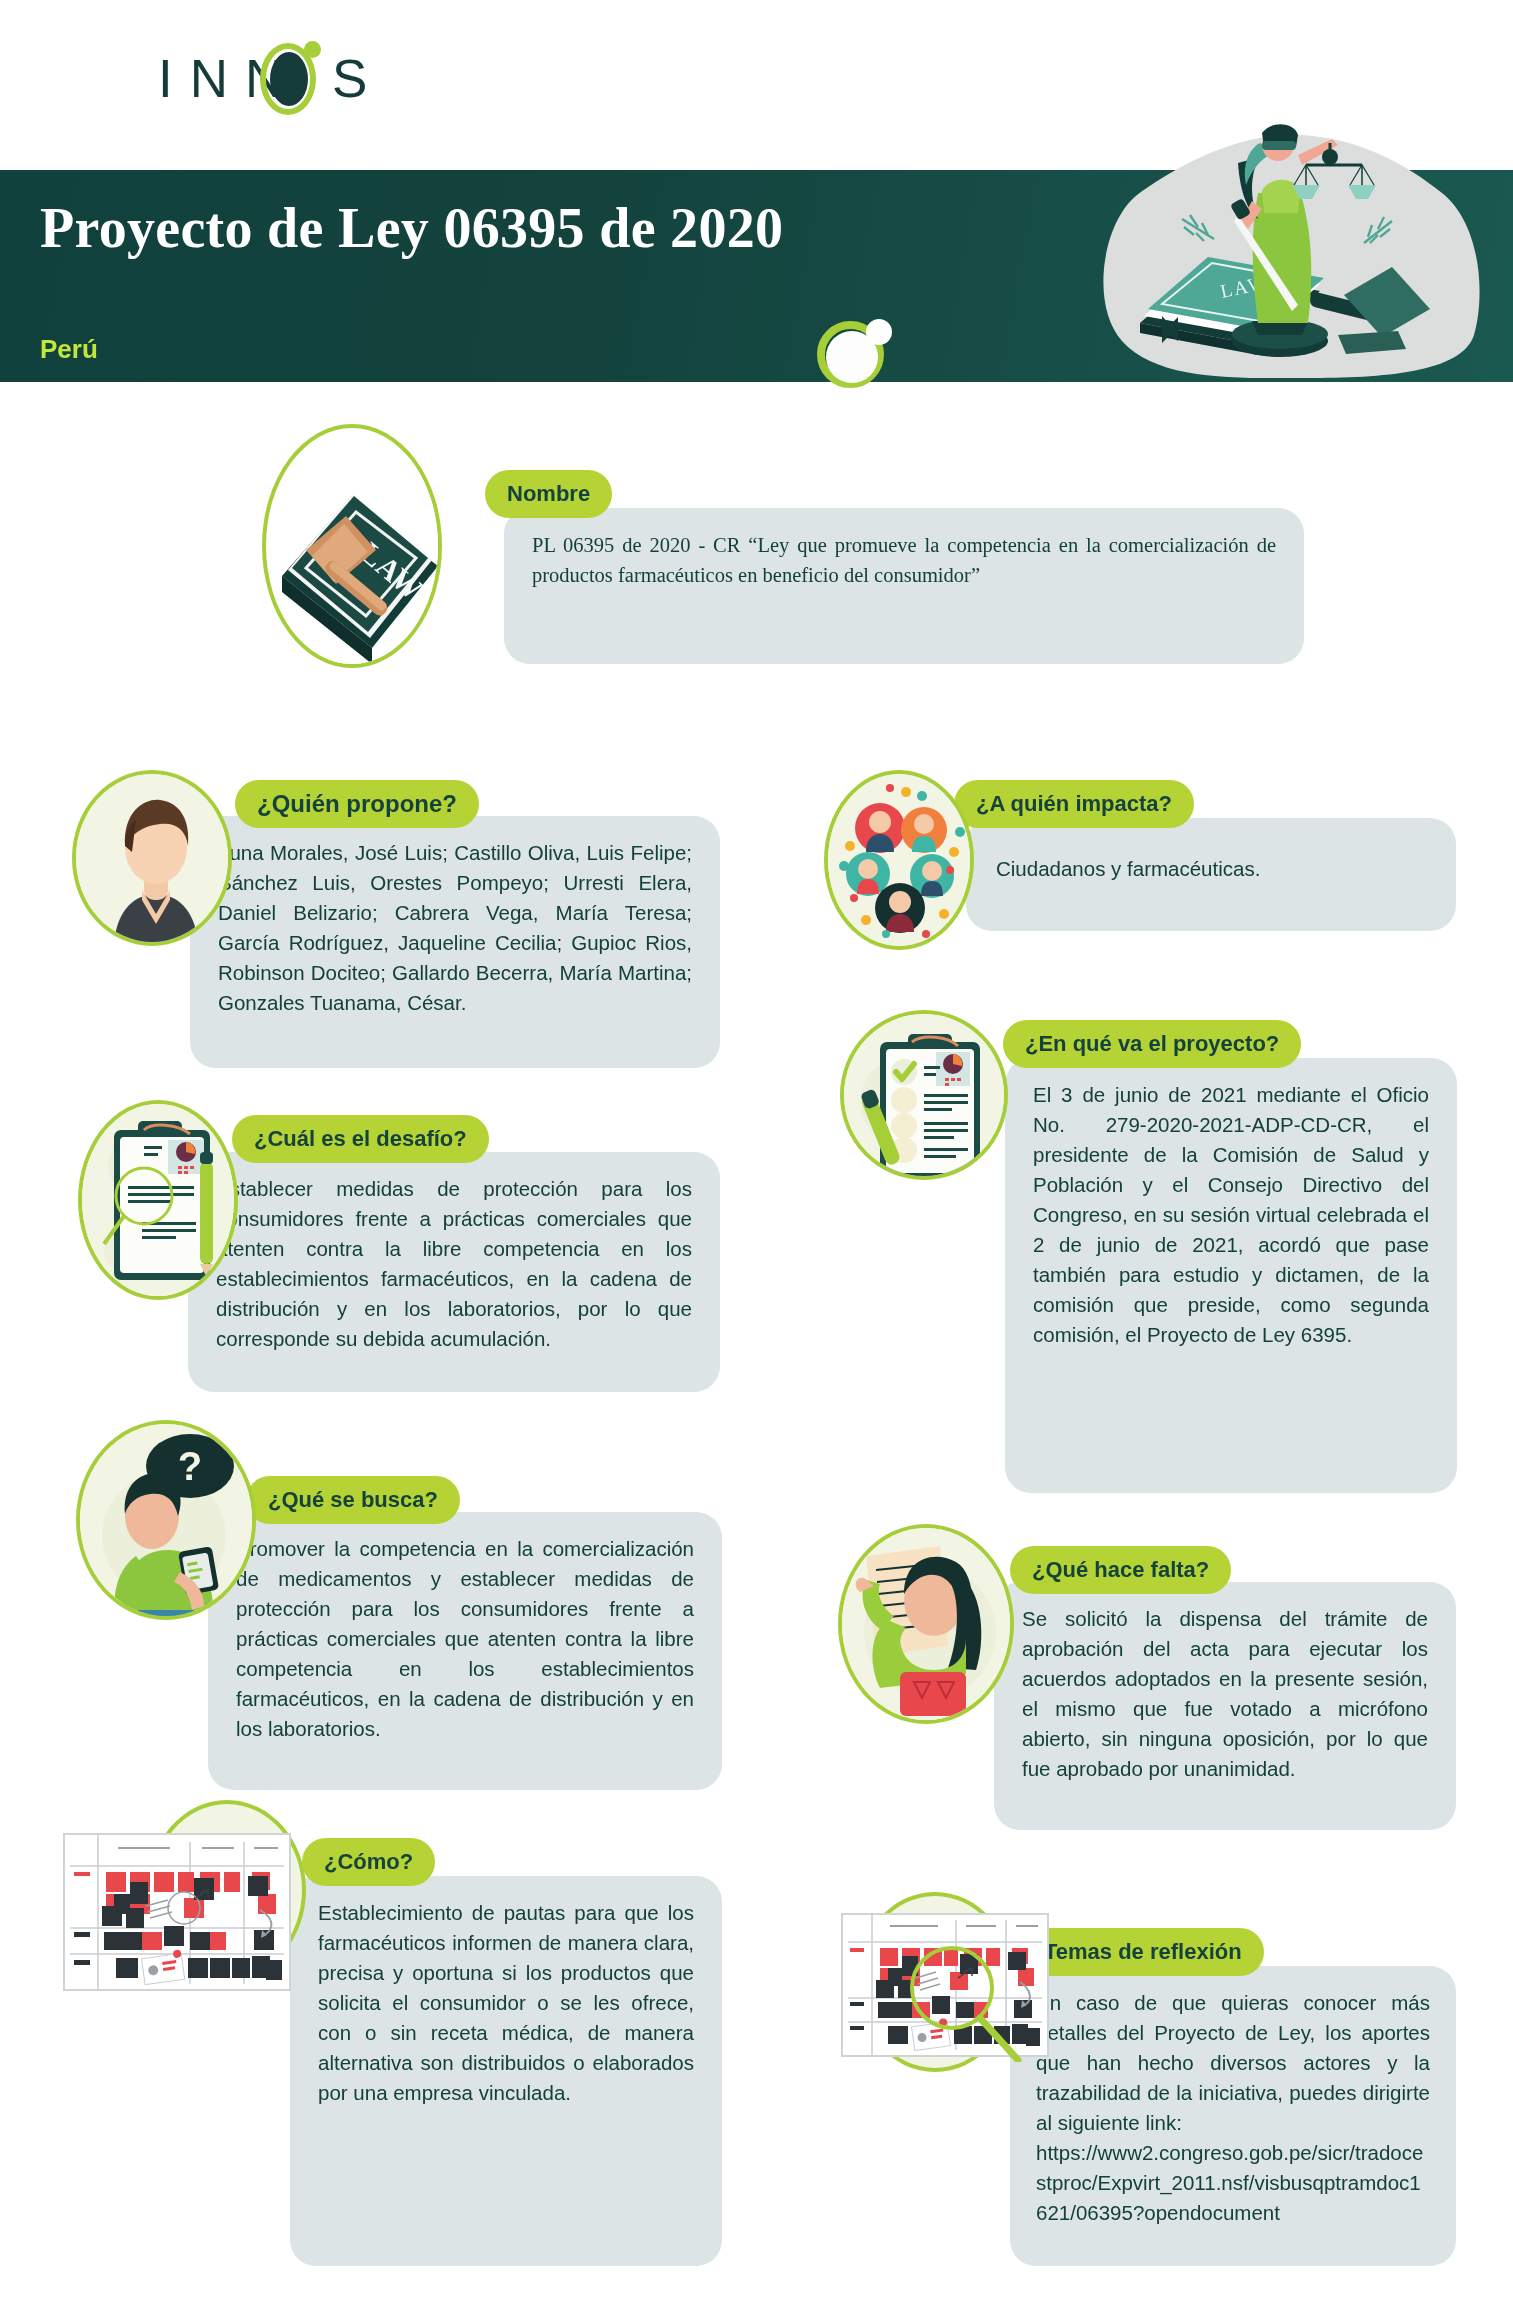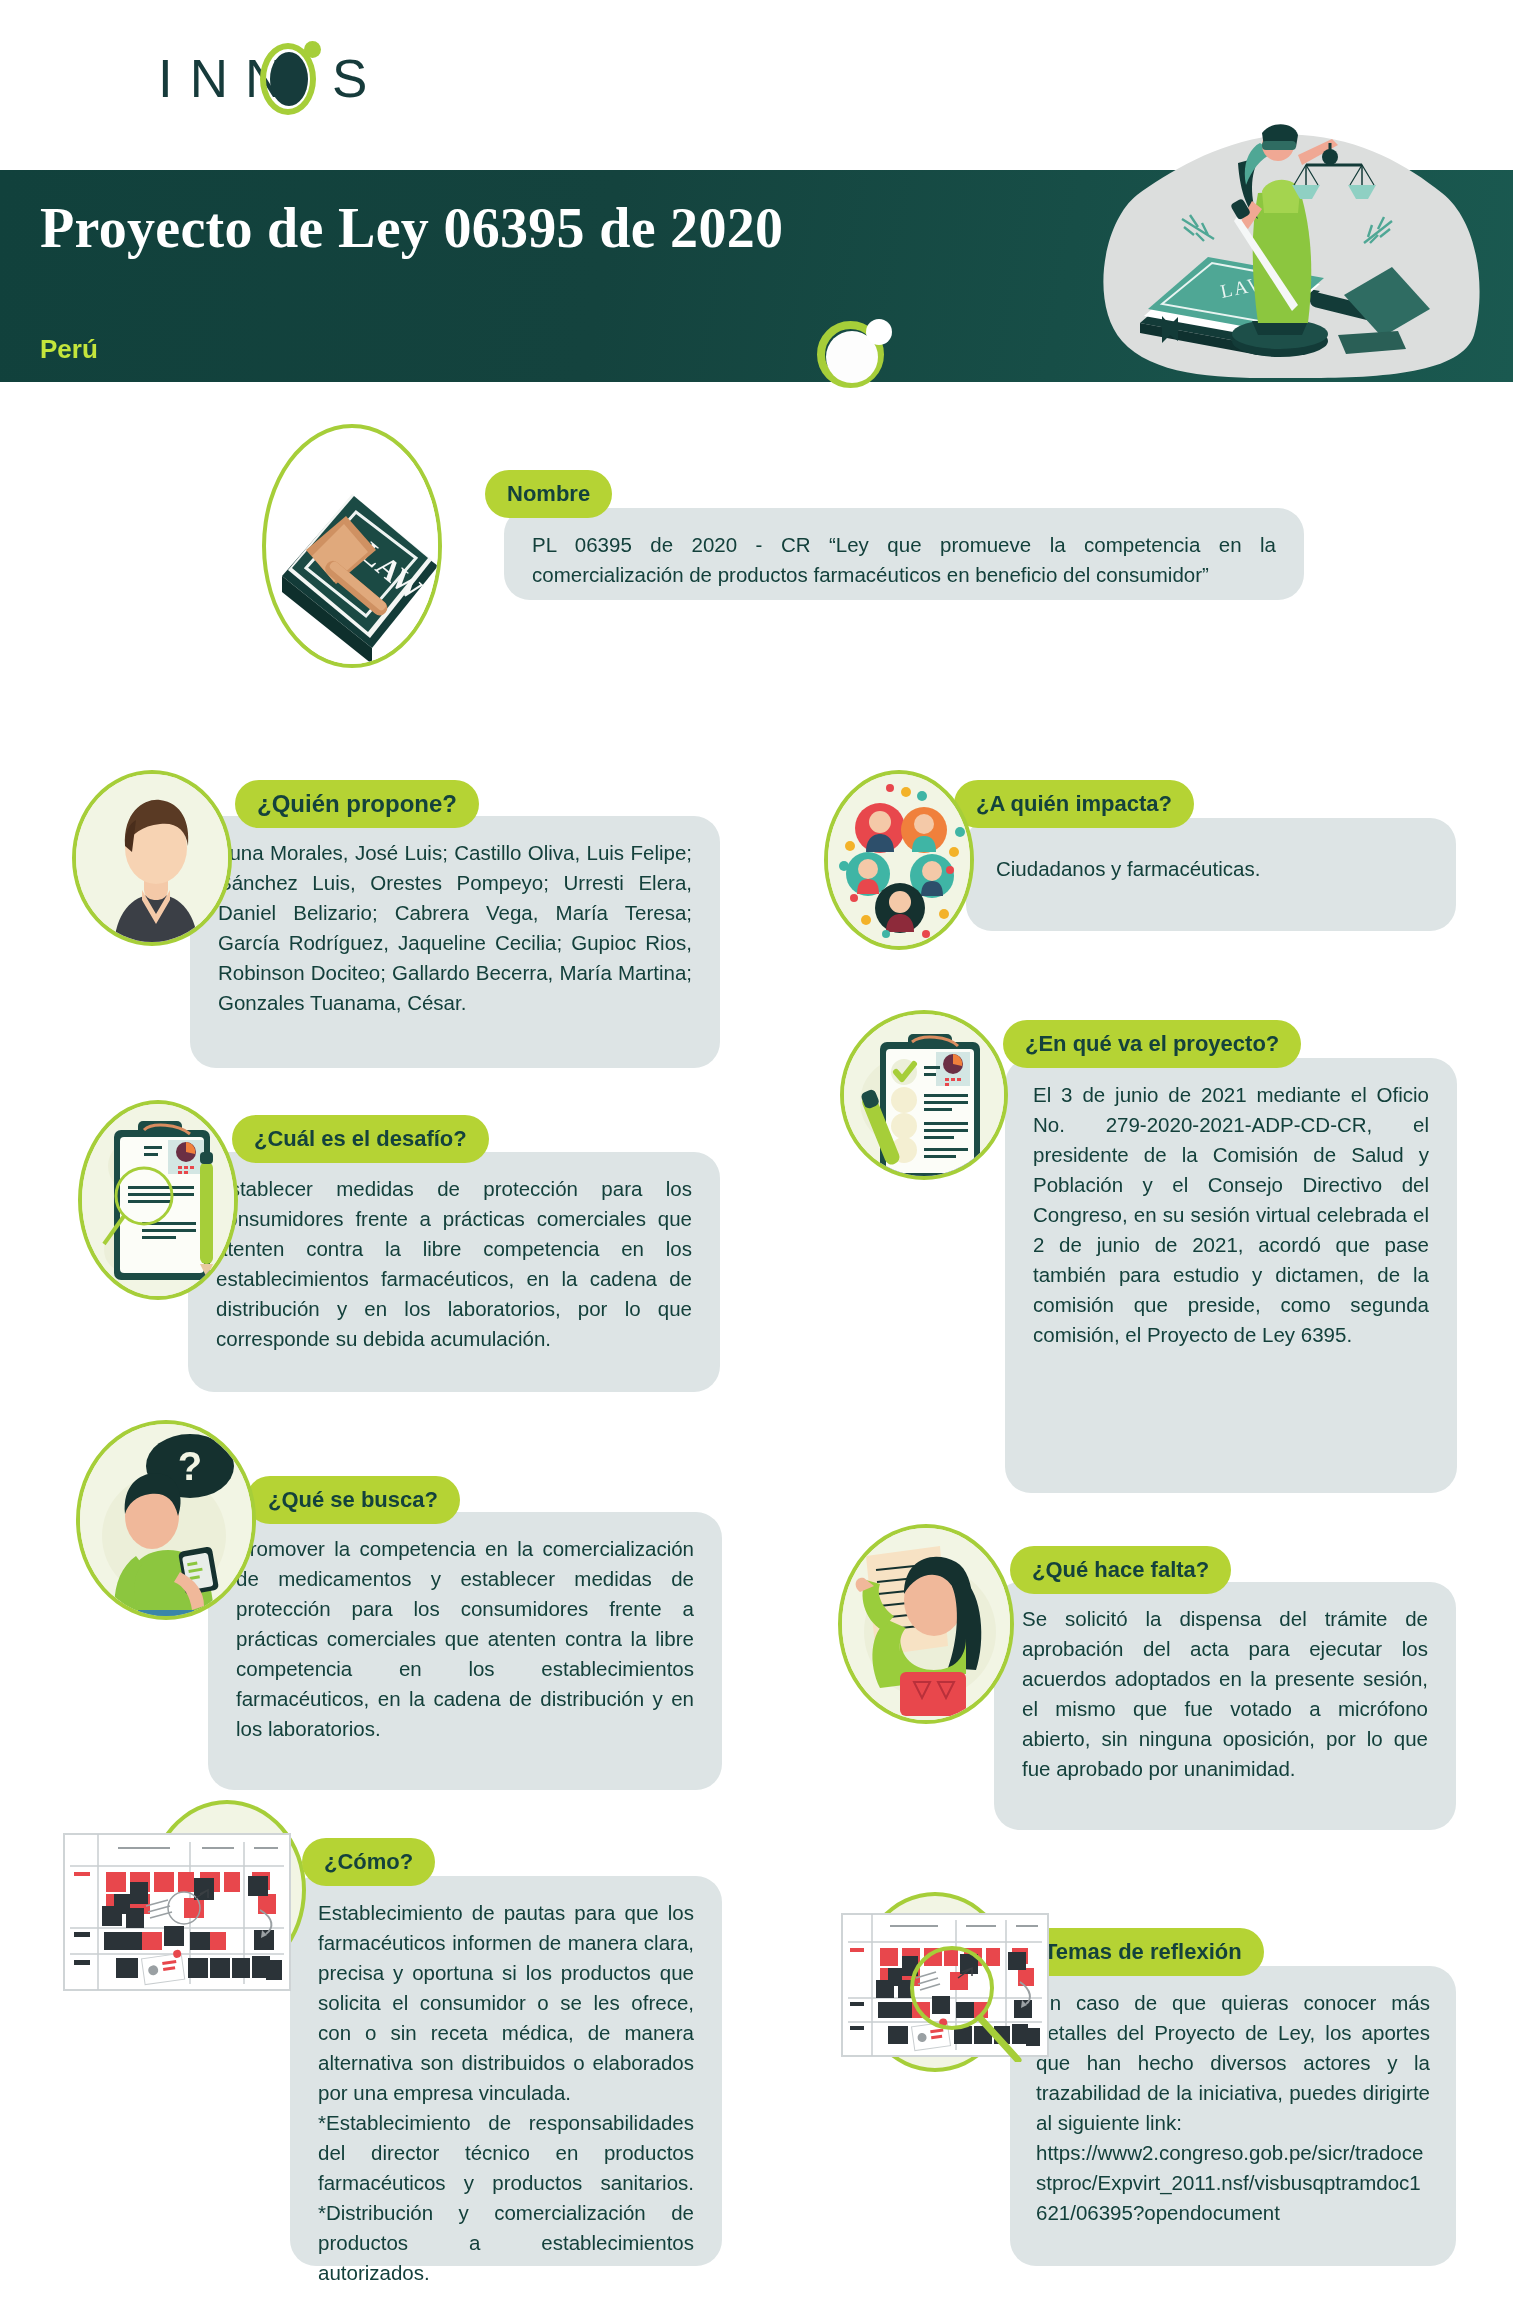--- a/index.html
+++ b/index.html
@@ -168,21 +168,21 @@
           <path d="M34 92 L74 58 L104 92 L64 126 Z" fill="#cf9162"></path>
           <path d="M40 98 L72 66 L96 94 L62 124 Z" fill="#e0a97c"></path>
           <rect x="60" y="100" width="76" height="15" rx="7" fill="#cf9162" transform="rotate(40 60 100)"></rect>
           <rect x="62" y="102" width="70" height="9" rx="4" fill="#e0a97c" transform="rotate(40 62 102)"></rect>
         </g>
       </svg>
     </div>
     <div class="badge" style="left:485px;top:470px;height:48px;font-size:22px;">
       <span>Nombre</span>
     </div>
-    <div class="body-box" style="left:504px;top:508px;width:800px;height:92px;padding:22px 28px 16px 28px;">
+    <div class="body-box" style="left:504px;top:508px;width:800px;height:156px;padding:22px 28px 16px 28px;font-family:Liberation Serif, serif;">
       <p class="t15">PL 06395 de 2020 - CR  “Ley que promueve la competencia en la comercialización de productos farmacéuticos en beneficio del consumidor”</p>
     </div>
   </div>
 
   <div class="card">
     <div class="avatar" style="left:72px;top:770px;width:160px;height:176px;">
       <svg viewBox="0 0 160 176" width="160" height="176">
         <rect width="160" height="176" fill="#f2f5e4"></rect>
         <path d="M38 176 C38 138 58 120 80 120 C102 120 122 138 122 176 Z" fill="#3b3f46"></path>
         <path d="M66 116 L80 140 L94 116 L94 126 L80 150 L66 126 Z" fill="#f4c9a8"></path>
@@ -489,21 +489,20 @@
             </g>
           <circle cx="116" cy="126" r="4" fill="#e8474c"></circle>
         </g>
       </svg>
     </div>
     <div class="badge" style="left:302px;top:1838px;height:48px;font-size:22px;">
       <span>¿Cómo?</span>
     </div>
     <div class="body-box" style="left:290px;top:1876px;width:432px;height:390px;padding:22px 28px 16px 28px;">
       <p class="t15">Establecimiento de pautas para que los farmacéuticos informen de manera clara, precisa y oportuna si los productos que solicita el consumidor o se les ofrece, con o sin receta médica, de manera alternativa son distribuidos o elaborados por una empresa vinculada.</p>
-      <p class="t15">*Establecimiento de responsabilidades del director técnico en productos farmacéuticos y productos sanitarios. *Distribución y comercialización de productos a establecimientos autorizados.</p>
     </div>
   </div>
 
   <div class="card">
     <div style="position:absolute;left:856px;top:1892px;width:158px;height:180px;border-radius:50%;
                 background:#f2f5e4;border:4px solid #a6ce39;z-index:3;"></div>
     <div style="position:absolute;left:840px;top:1912px;width:210px;height:150px;z-index:4;">
       <svg viewBox="0 0 210 150" width="210" height="150">
         <rect x="2" y="2" width="206" height="142" fill="#ffffff" stroke="#cfd4d6" stroke-width="2"></rect>
         <g stroke="#c9ced0" stroke-width="1.5">

